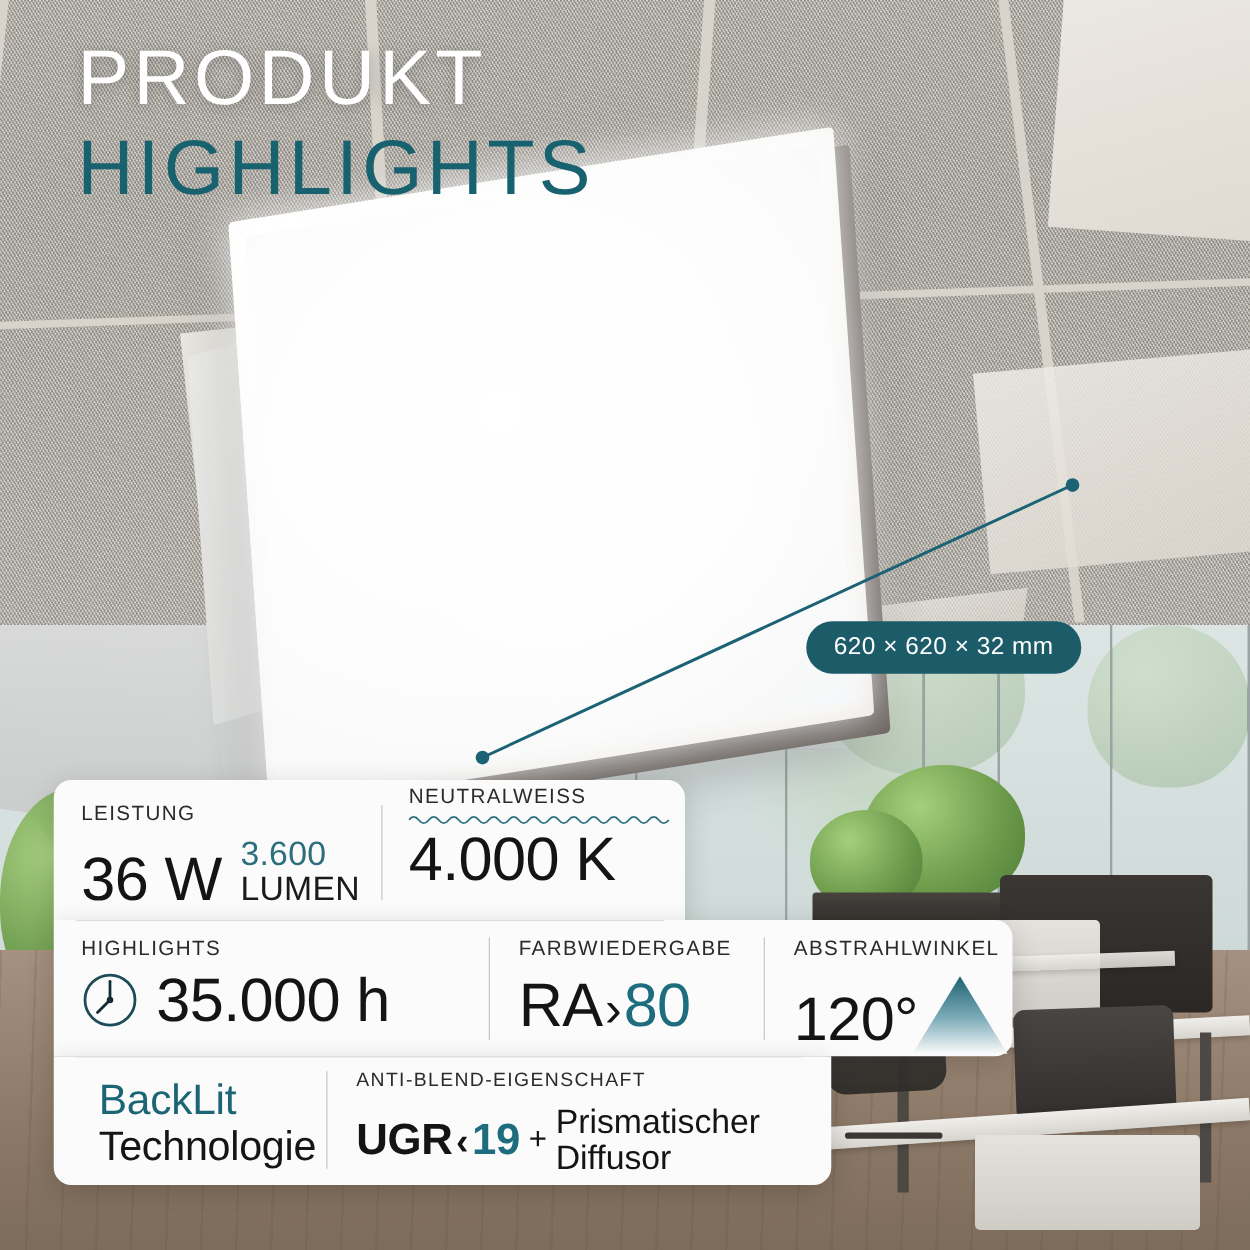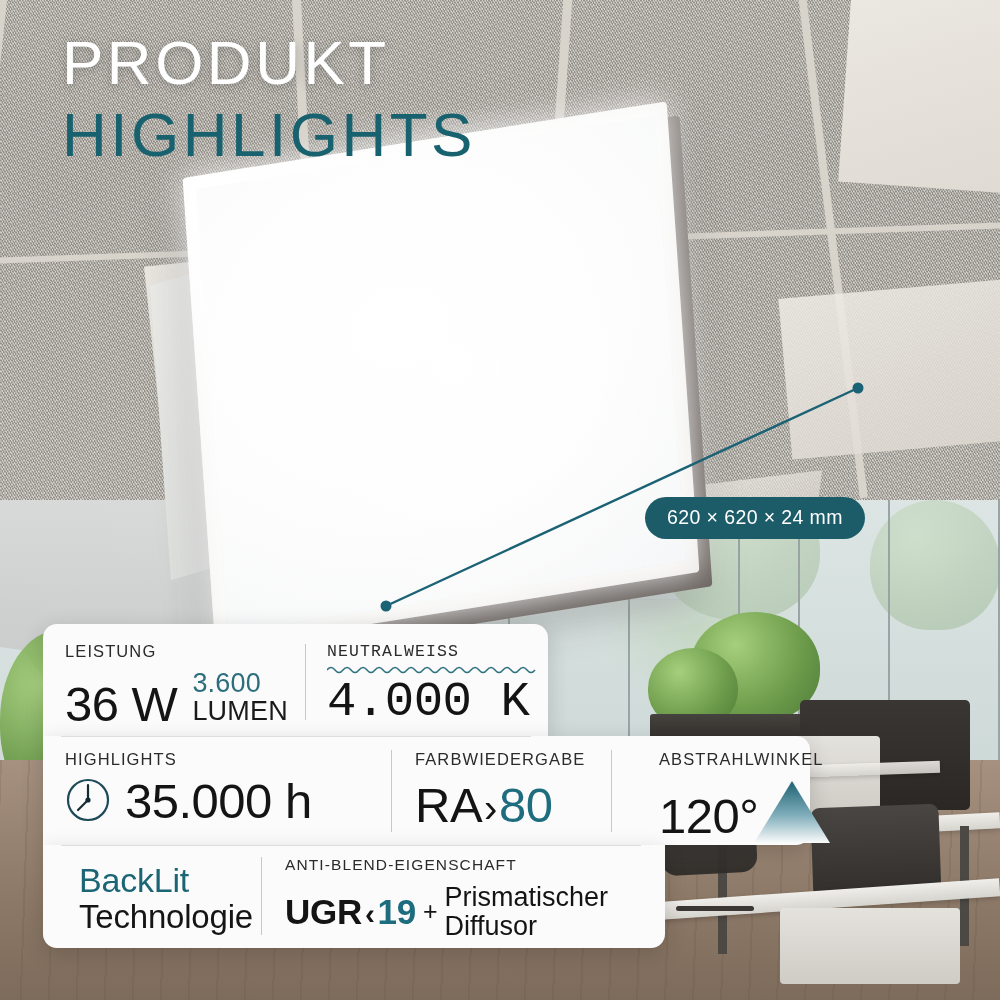--- a/index.html
+++ b/index.html
@@ -286,42 +286,42 @@
     </div>
   </div>
   <div class="panel-glow" style="left:150px;top:110px;width:600px;height:560px;"></div>
 
   <svg class="dimline" viewBox="0 0 1000 1000">
     <line x1="386" y1="606" x2="858" y2="388" stroke="#1b6274" stroke-width="2.4"></line>
     <circle cx="386" cy="606" r="5.5" fill="#1b6274"></circle>
     <circle cx="858" cy="388" r="5.5" fill="#1b6274"></circle>
   </svg>
 
-  <div class="dim-badge">620 × 620 × 24 mm</div>
+  <div class="dim-badge">620 × 620 × 32 mm</div>
 
   <div class="headline">
     <div class="l1">PRODUKT</div>
     <div class="l2">HIGHLIGHTS</div>
   </div>
 
   <div class="card r1">
     <div class="vdiv" style="left:262px;top:20px;height:76px;"></div>
 
     <div class="cell" style="left:22px;top:18px;">
       <div class="lbl">LEISTUNG</div>
       <div style="display:flex;align-items:flex-end;gap:15px;margin-top:8px;">
         <div class="big">36 W</div>
         <div style="padding-bottom:4px;">
           <div class="sub-teal">3.600</div>
           <div class="sub-teal" style="color:#1a1a1a;">LUMEN</div>
         </div>
       </div>
     </div>
 
-    <div class="cell" style="left:284px;top:18px;font-family:Liberation Mono, monospace;">
+    <div class="cell" style="left:284px;top:4px;">
       <div class="lbl">NEUTRALWEISS</div>
       <svg class="wave" style="left:0;top:22px;" width="212" height="12" viewBox="0 0 212 12">
         <path d="M0 6 q4 -5 8 0 t8 0 t8 0 t8 0 t8 0 t8 0 t8 0 t8 0 t8 0 t8 0 t8 0 t8 0 t8 0 t8 0 t8 0 t8 0 t8 0 t8 0 t8 0 t8 0 t8 0 t8 0 t8 0 t8 0 t8 0 t8 0" fill="none" stroke="#2f7081" stroke-width="1.5"></path>
       </svg>
       <div class="big" style="margin-top:17px;">4.000 K</div>
     </div>
   </div>
 
   <div class="card r2">
     <div class="hdiv" style="left:18px;top:0;width:470px;"></div>
@@ -343,21 +343,21 @@
 
     <div class="cell" style="left:372px;top:14px;">
       <div class="lbl">FARBWIEDERGABE</div>
       <div class="big" style="margin-top:12px;display:flex;align-items:baseline;gap:2px;">
         <span>RA </span>
         <span style="font-size:40px;">›</span>
         <span class="teal">80</span>
       </div>
     </div>
 
-    <div class="cell" style="left:592px;top:14px;margin-left:24px;">
+    <div class="cell" style="left:592px;top:14px;">
       <div class="lbl">ABSTRAHLWINKEL</div>
       <div style="display:flex;align-items:flex-end;gap:0;margin-top:10px;">
         <div class="big">120°</div>
         <svg width="80" height="66" viewBox="0 0 80 66" style="margin-left:-6px;margin-bottom:-4px;">
           <defs>
             <linearGradient id="beamgrad" x1="0" y1="0" x2="0" y2="1">
               <stop offset="0%" stop-color="#1d6272"></stop>
               <stop offset="55%" stop-color="#7fadba"></stop>
               <stop offset="100%" stop-color="#fbfbfb"></stop>
             </linearGradient>

